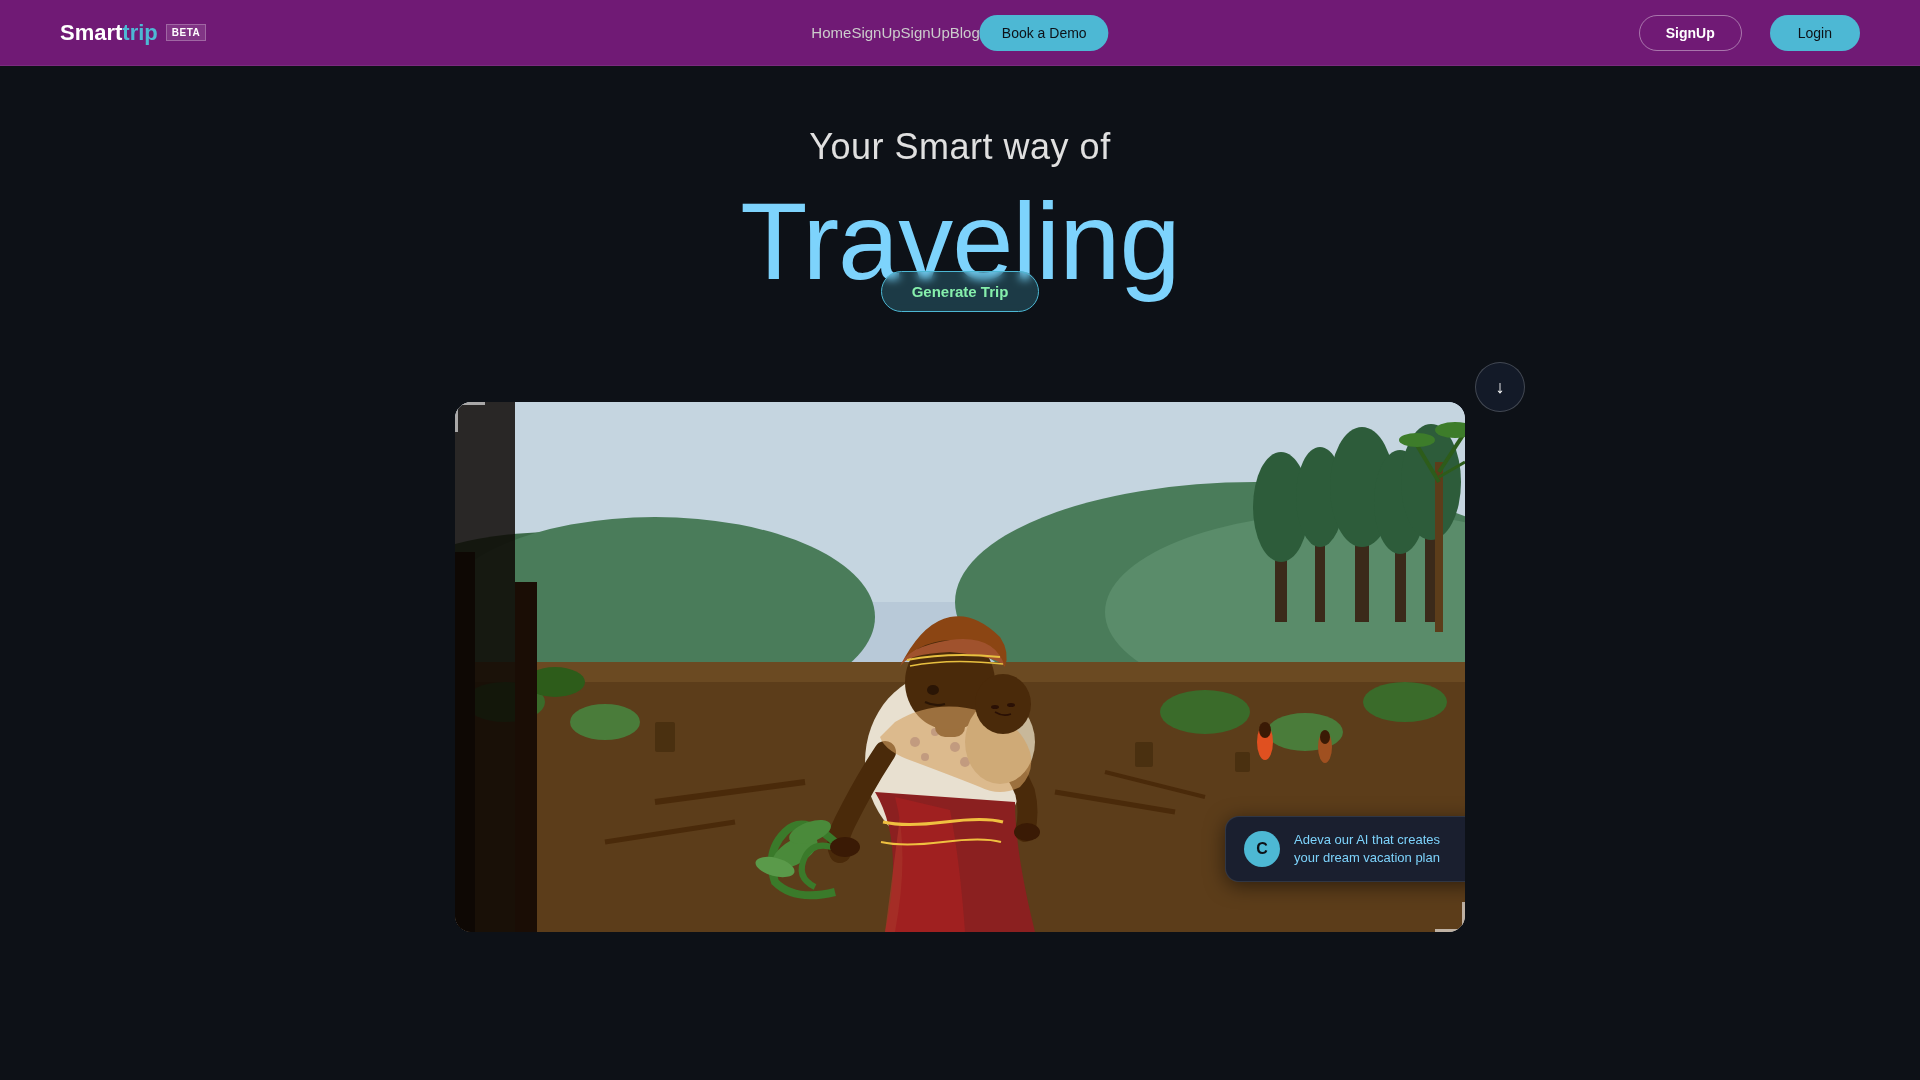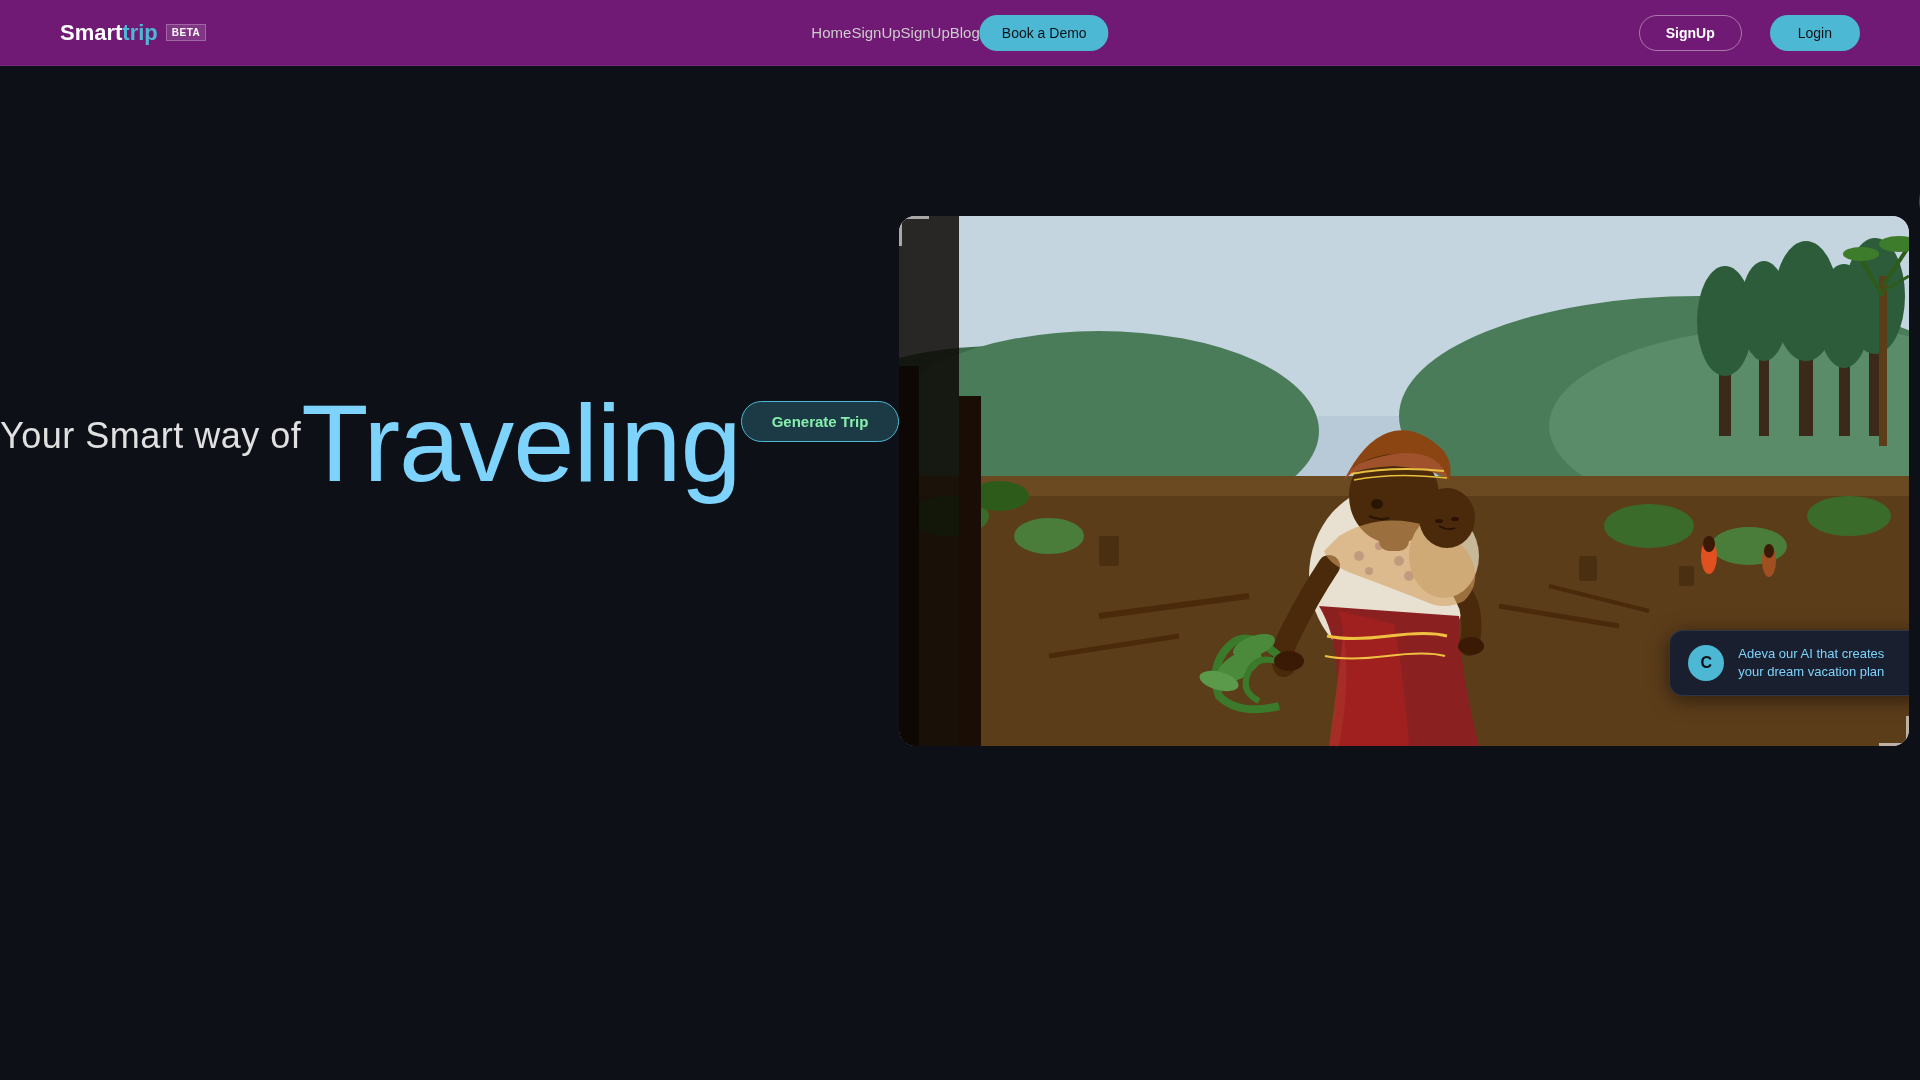--- a/index.html
+++ b/index.html
@@ -107,20 +107,21 @@
       border-radius: 24px;
       padding: 10px 28px;
       font-size: 14px;
       font-weight: 400;
       cursor: pointer;
     }
 
     
     .hero {
       display: flex;
+      flex-direction: column;
       align-items: center;
       padding-top: 60px;
       position: relative;
     }
 
     .hero-subtitle {
       font-size: 36px;
       font-weight: 400;
       color: #e0e0e0;
       text-align: center;

